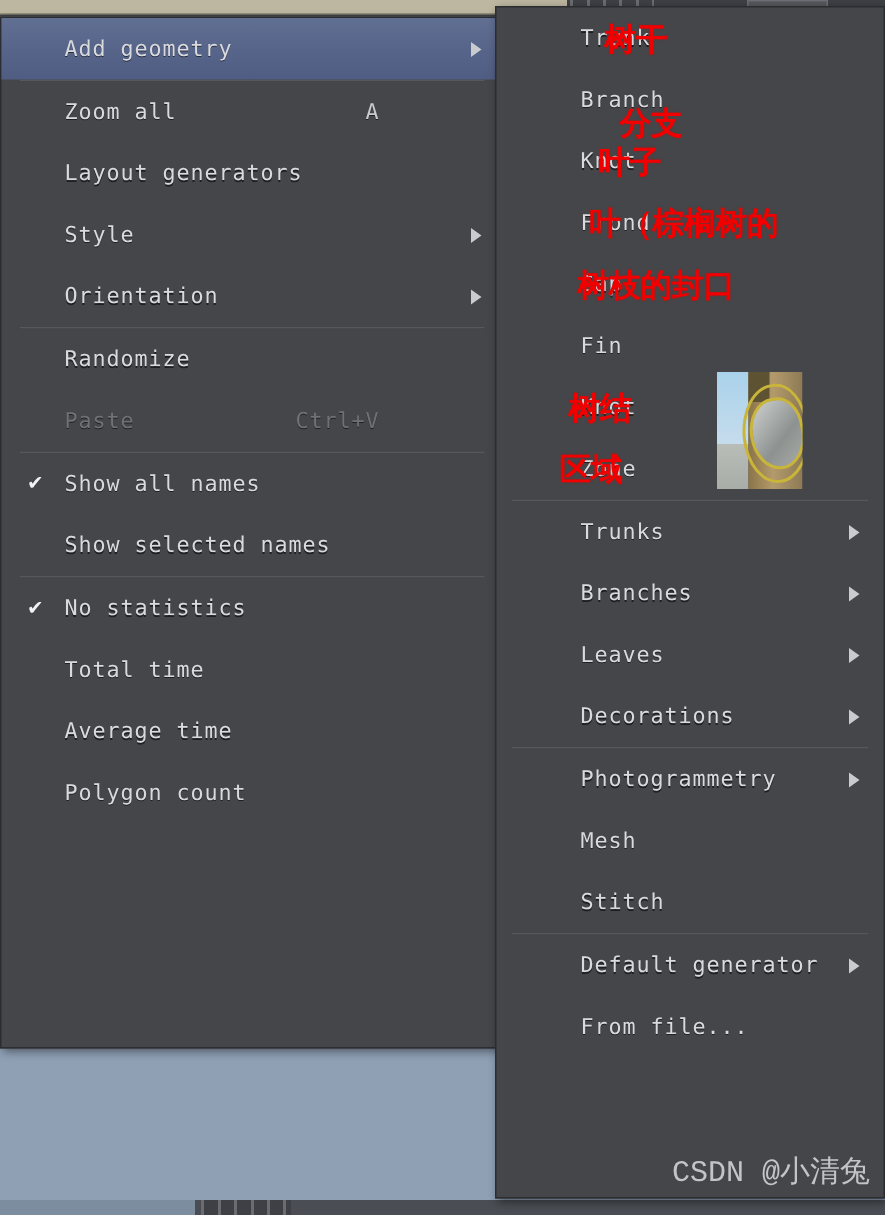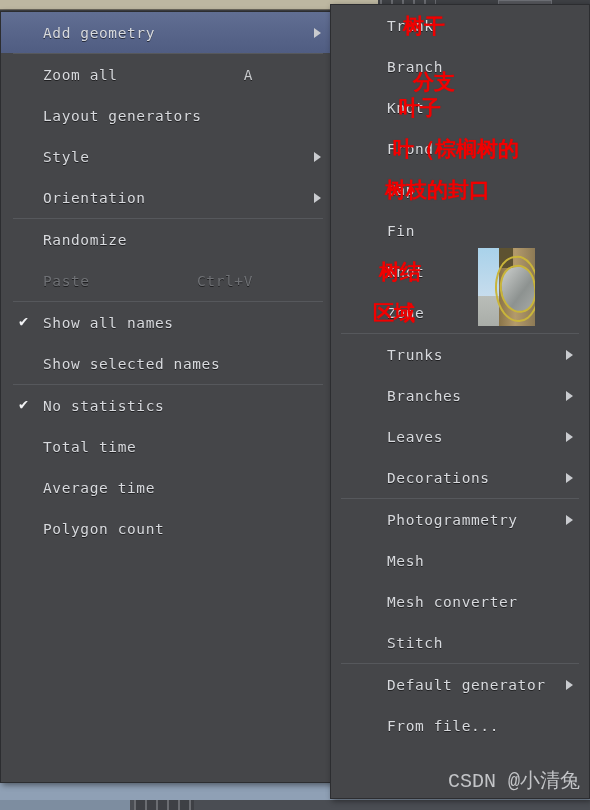--- a/index.html
+++ b/index.html
@@ -44,21 +44,21 @@
   }
 
   
   .menu{
     position:absolute;
     background:#454649;
     border:1px solid #2c2d30;
     box-shadow:2px 2px 6px rgba(0,0,0,.45);
     box-sizing:border-box;
   }
-  #menu-main{left:0;top:11px;width:336px;height:772px;}
+  #menu-main{left:0;top:11px;width:336px;height:688px;}
   #menu-sub {left:330px;top:4px;width:260px;height:795px;}
 
   .menu-item{
     position:relative;
     height:41px;
     display:flex;align-items:center;
     box-sizing:border-box;
     cursor:default;
   }
   .menu-item .label{
@@ -285,23 +285,20 @@
     </div>
     <div class="sep"></div>
     <div class="menu-item">
       <span class="label">Photogrammetry</span>
       <span class="arrow"></span>
     </div>
     <div class="menu-item">
       <span class="label">Mesh</span>
     </div>
     <div class="menu-item">
-      <span class="label">Mesh converter</span>
-    </div>
-    <div class="menu-item">
       <span class="label">Stitch</span>
     </div>
     <div class="sep"></div>
     <div class="menu-item">
       <span class="label">Default generator</span>
       <span class="arrow"></span>
     </div>
     <div class="menu-item">
       <span class="label">From file...</span>
     </div>

